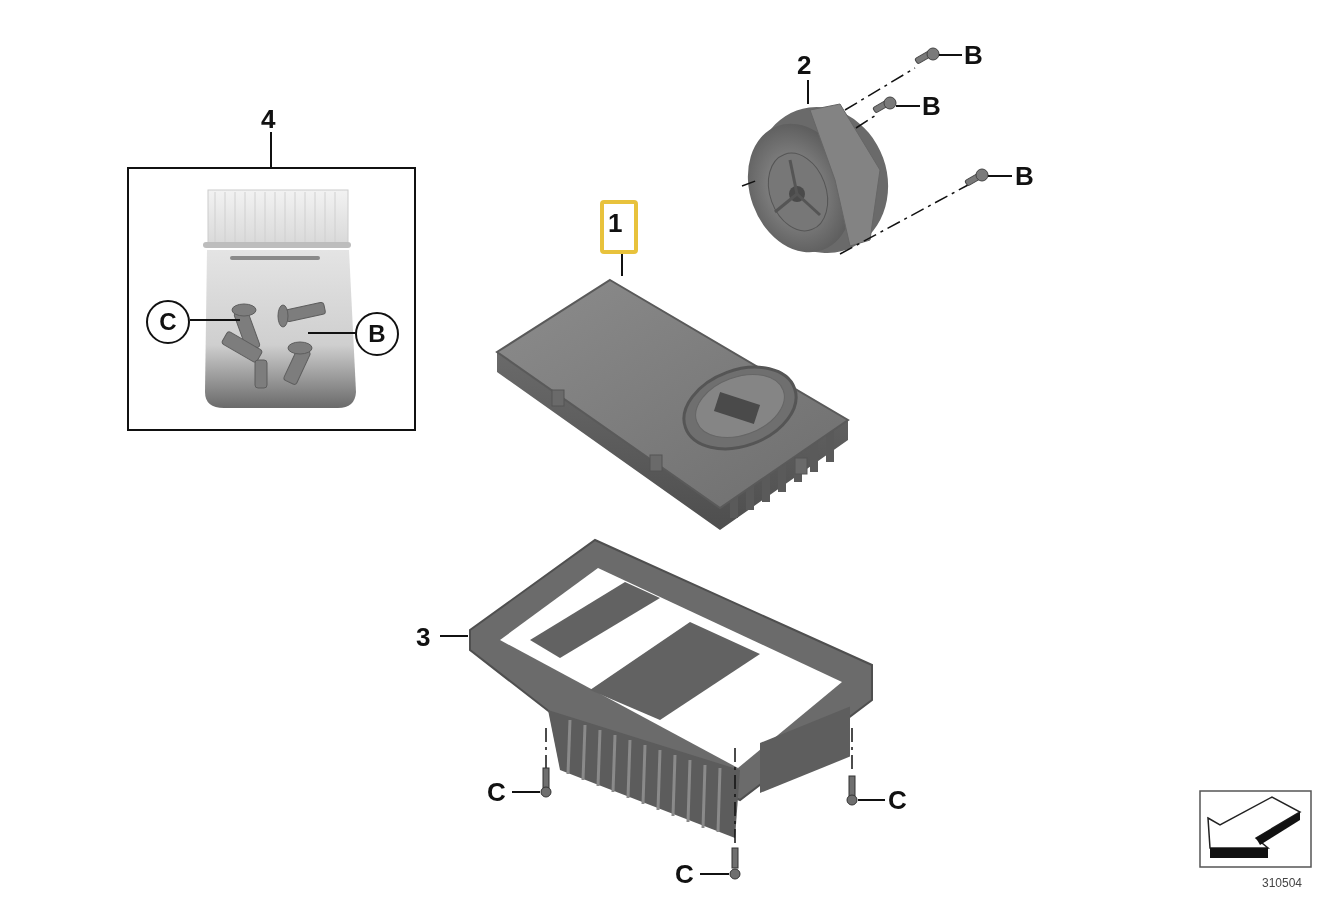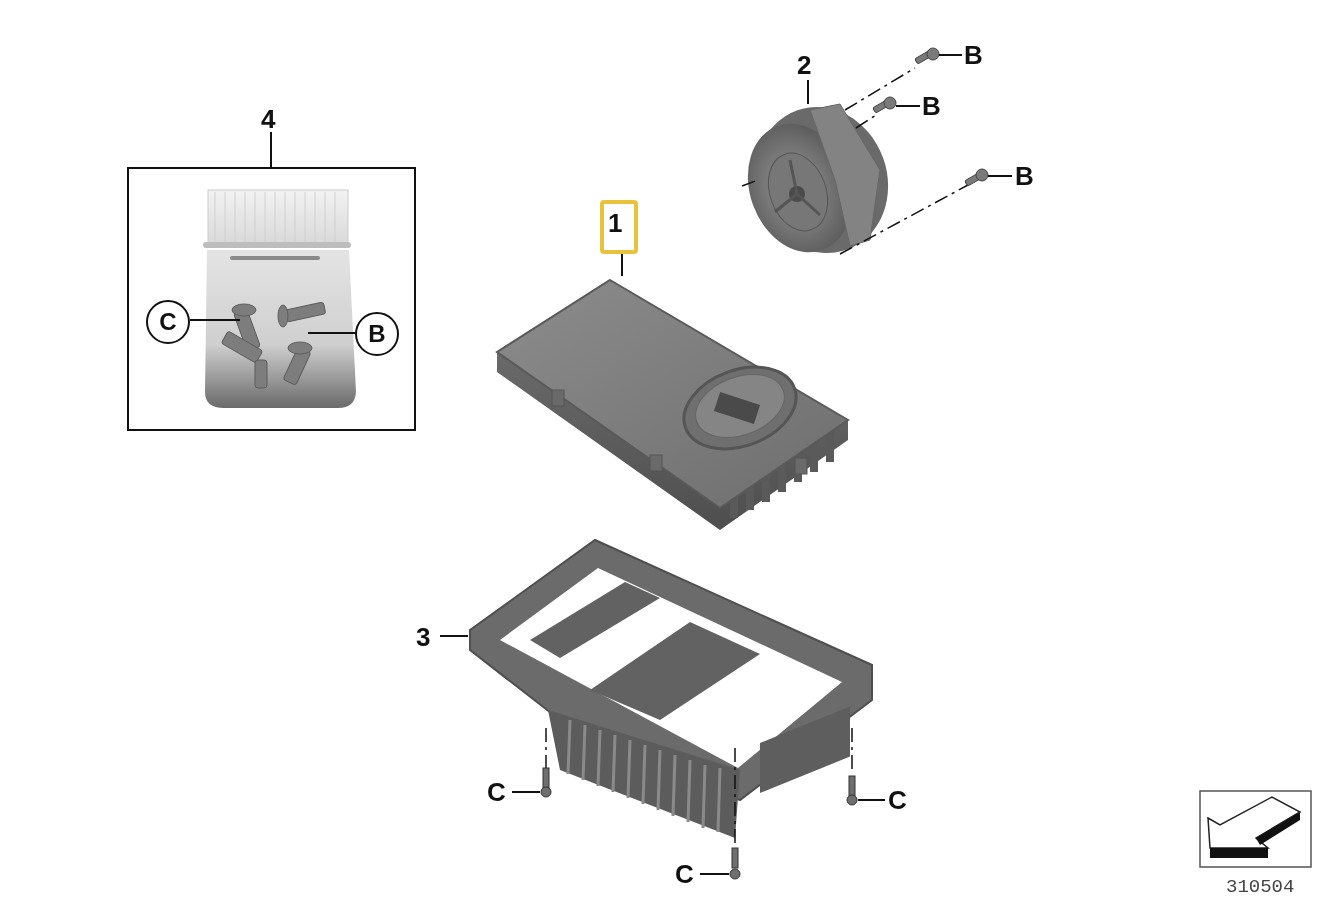--- a/index.html
+++ b/index.html
@@ -1,21 +1,21 @@
 <!DOCTYPE html>
 <html><head>
 <meta charset="utf-8">
 <style>
   html,body{margin:0;padding:0;background:#ffffff;}
   body{width:1334px;height:910px;position:relative;overflow:hidden;font-family:"Liberation Sans",sans-serif;}
   .lbl{position:absolute;font-family:"Liberation Sans",sans-serif;font-weight:bold;color:#111;font-size:26px;line-height:1;}
   .circ{position:absolute;width:40px;height:40px;border:2px solid #111;border-radius:50%;background:#fff;display:flex;align-items:center;justify-content:center;font-weight:bold;font-size:24px;color:#111;font-family:"Liberation Sans",sans-serif;}
   .hl{position:absolute;border:4px solid #e8c23c;border-radius:4px;background:#fff;}
   svg{position:absolute;left:0;top:0;}
-  .ref{position:absolute;font-size:19px;color:#444;font-family:Liberation Mono, monospace;}
+  .ref{position:absolute;font-size:12px;color:#444;font-family:Liberation Sans, sans-serif;margin-left:36px;}
 </style>
 </head>
 <body>
 
 <svg width="1334" height="910" viewBox="0 0 1334 910">
   <defs>
     <linearGradient id="gTop" x1="0" y1="0" x2="1" y2="1">
       <stop offset="0" stop-color="#8c8c8c"></stop>
       <stop offset="1" stop-color="#6e6e6e"></stop>
     </linearGradient>

